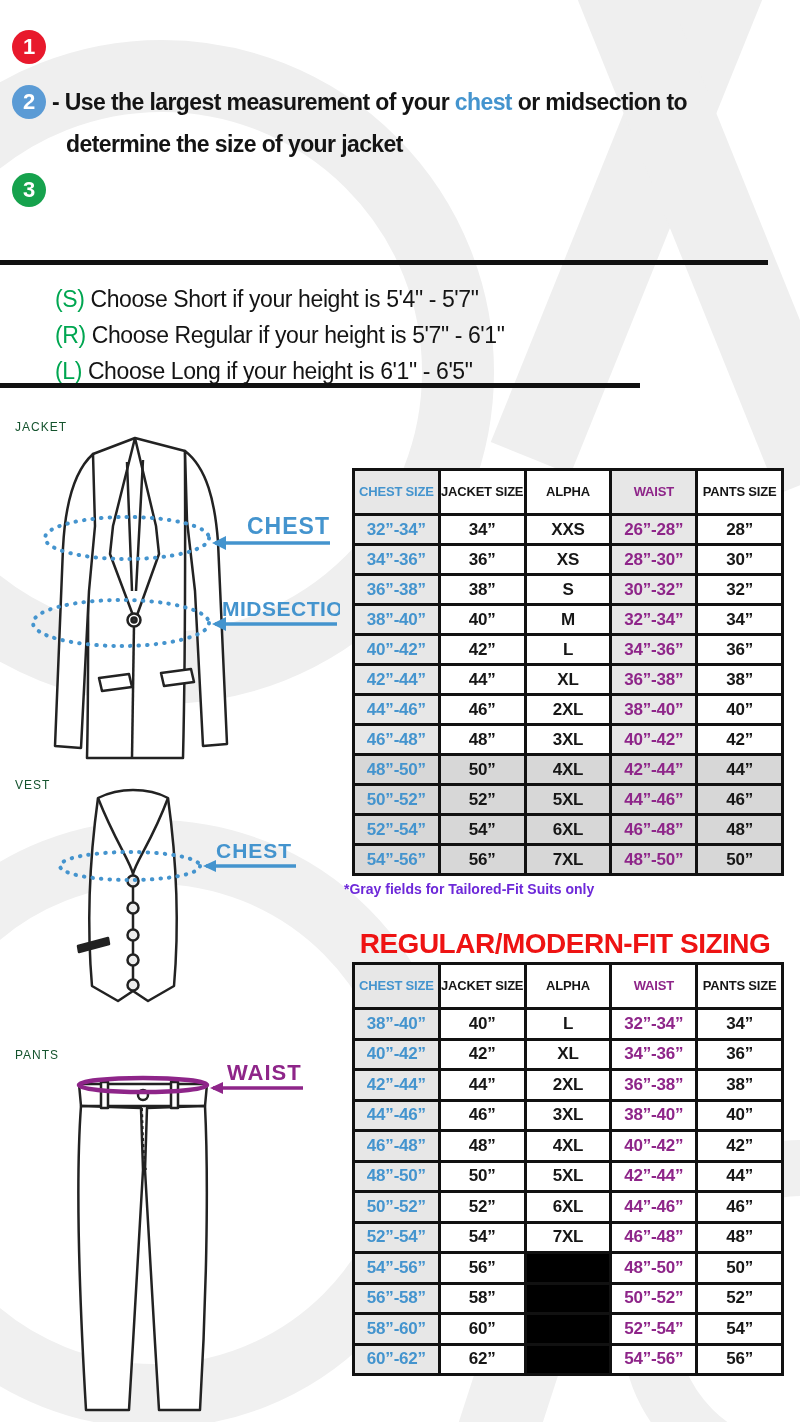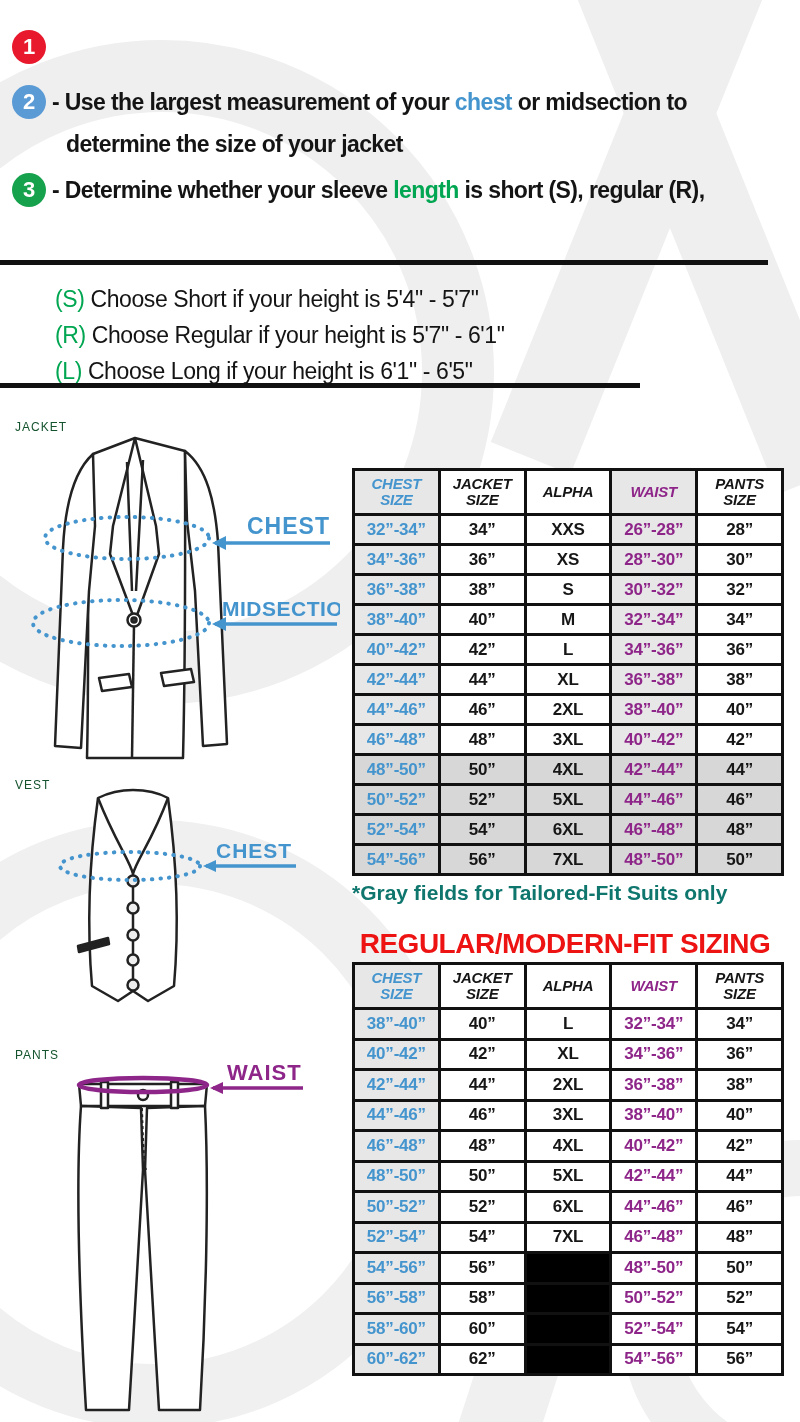--- a/index.html
+++ b/index.html
@@ -47,27 +47,27 @@
   .ttitle{width:426px;text-align:center;font-size:28px;font-weight:bold;color:#ee1313;
           letter-spacing:-0.5px;white-space:nowrap;}
   .t1title{left:352px;top:434px;}
   .t2title{left:352px;top:928px;}
   .ttable{left:352px;width:426px;display:grid;grid-template-columns:repeat(5,1fr);gap:3px;
           background:#111;border:3px solid #111;}
   .t1{top:468px;grid-template-rows:42px repeat(12,27px);}
   .t2{top:962px;grid-template-rows:42px repeat(12,27.5px);}
   .cell{background:#fff;display:flex;align-items:center;justify-content:center;text-align:center;
         font-weight:bold;font-size:17px;color:#161616;letter-spacing:-0.2px;}
-  .hcell{font-size:15px;line-height:1.1;font-style:italic;}
+  .hcell{font-size:13px;line-height:1.1;}
   .c-chest{color:#4494ce;}
   .c-waist{color:#8e2589;}
   .g1{background:#e7e7e7;}
   .g2{background:#d7d7d7;}
   .blackcell{background:#000;}
-  .tnote{left:352px;top:881px;font-size:21px;font-weight:bold;color:#0f766e;white-space:nowrap;}
+  .tnote{left:344px;top:881px;font-size:14px;font-weight:bold;color:#6d28d9;white-space:nowrap;}
   
   svg text{font-family:"Liberation Sans",sans-serif;font-weight:bold;}
 </style>
 </head>
 <body>
 
 <div class="page">
 
   <div class="wm wm-c1"></div>
   <div class="wm wm-b1"></div>
@@ -82,21 +82,20 @@
 
   <div class="z badge b2">
       <span>2</span>
     </div>
   <div class="z stepline s2l1"><span>- Use the largest measurement of your </span><span class="acc-blue">chest</span><span> or midsection to</span></div>
   <div class="z stepline s2l2">determine the size of your jacket</div>
 
   <div class="z badge b3">
       <span>3</span>
     </div>
-  <div class="z stepline s3l1"><span>- Determine whether your sleeve </span><span class="acc-green">length</span><span> is short (S), regular (R),</span></div>
 
   <div class="z rule rule1"></div>
 
   <div class="z hguide">
     <div class="hline"><span class="hcode">(S)</span><span> Choose Short if your height is 5'4" - 5'7"</span></div>
     <div class="hline"><span class="hcode">(R)</span><span> Choose Regular if your height is 5'7" - 6'1"</span></div>
     <div class="hline"><span class="hcode">(L)</span><span> Choose Long if your height is 6'1" - 6'5"</span></div>
   </div>
 
   <div class="z rule rule2"></div>

